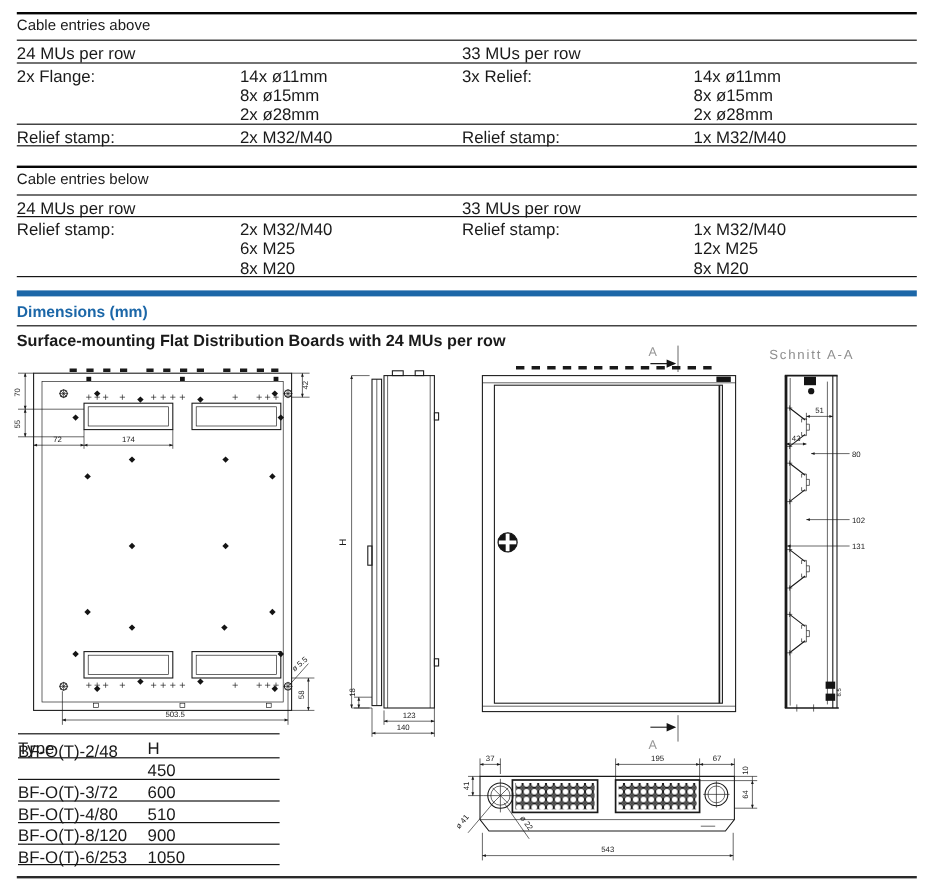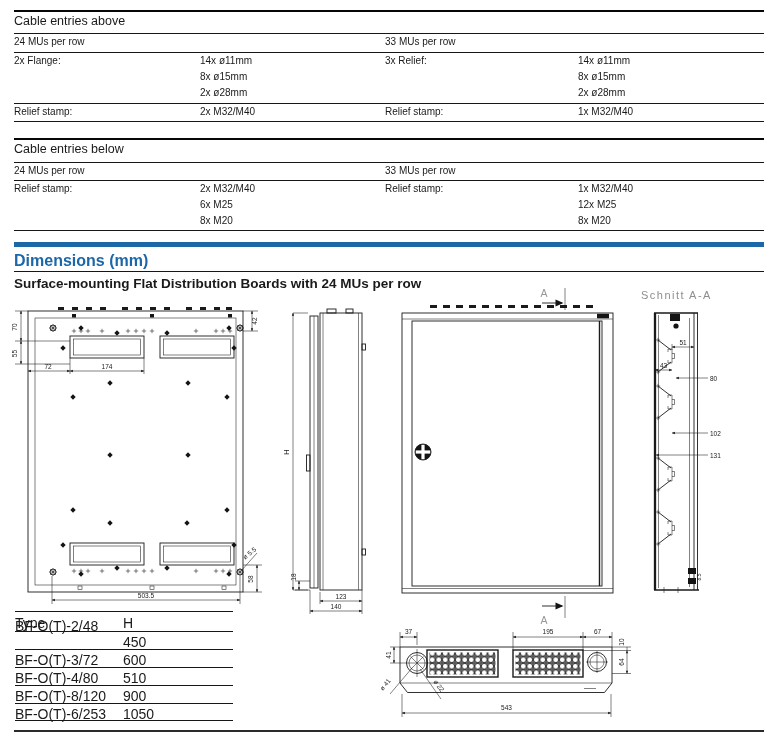--- a/index.html
+++ b/index.html
@@ -3,24 +3,24 @@
 <meta charset="utf-8">
 <style>
   html,body { margin:0; padding:0; }
   body {
     width:778px; height:736px; background:#ffffff; position:relative;
     font-family:"Liberation Sans", sans-serif; color:#1a1a1a; overflow:hidden;
   }
   .sec { position:absolute; left:14px; width:750px; }
   .rule  { position:absolute; left:0; width:750px; height:1px; background:#161616; }
   .trule { position:absolute; left:0; width:750px; height:2px; background:#060606; }
-  .cell { position:absolute; font-size:10px; white-space:nowrap; }
+  .cell { position:absolute; font-size:14px; white-space:nowrap; }
   .sec-title { position:absolute; left:0; font-size:12.5px; font-weight:normal; white-space:nowrap; }
   .blue-bar { position:absolute; left:14px; width:750px; height:5px; background:#1c67a8; }
-  .dim-title { position:absolute; left:14px; font-size:16px; font-weight:bold; color:#1c67a8; white-space:nowrap; }
+  .dim-title { position:absolute; left:14px; font-size:13px; font-weight:bold; color:#1c67a8; white-space:nowrap; }
   .page-rule { position:absolute; left:14px; width:750px; height:1px; background:#161616; }
   .dim-subtitle { position:absolute; left:14px; font-size:13.5px; font-weight:bold; white-space:nowrap; }
   .bottom-rule { position:absolute; left:14px; top:730px; width:750px; height:1.5px; background:#2a2a2a; }
 
   .type-table { position:absolute; left:15px; top:610px; width:218px; }
   .type-table .rule { width:218px; }
   .tcell { position:absolute; font-size:14px; white-space:nowrap; }
 
   svg.drawings { position:absolute; left:0; top:280px; }
   svg.drawings rect, svg.drawings line, svg.drawings path,

